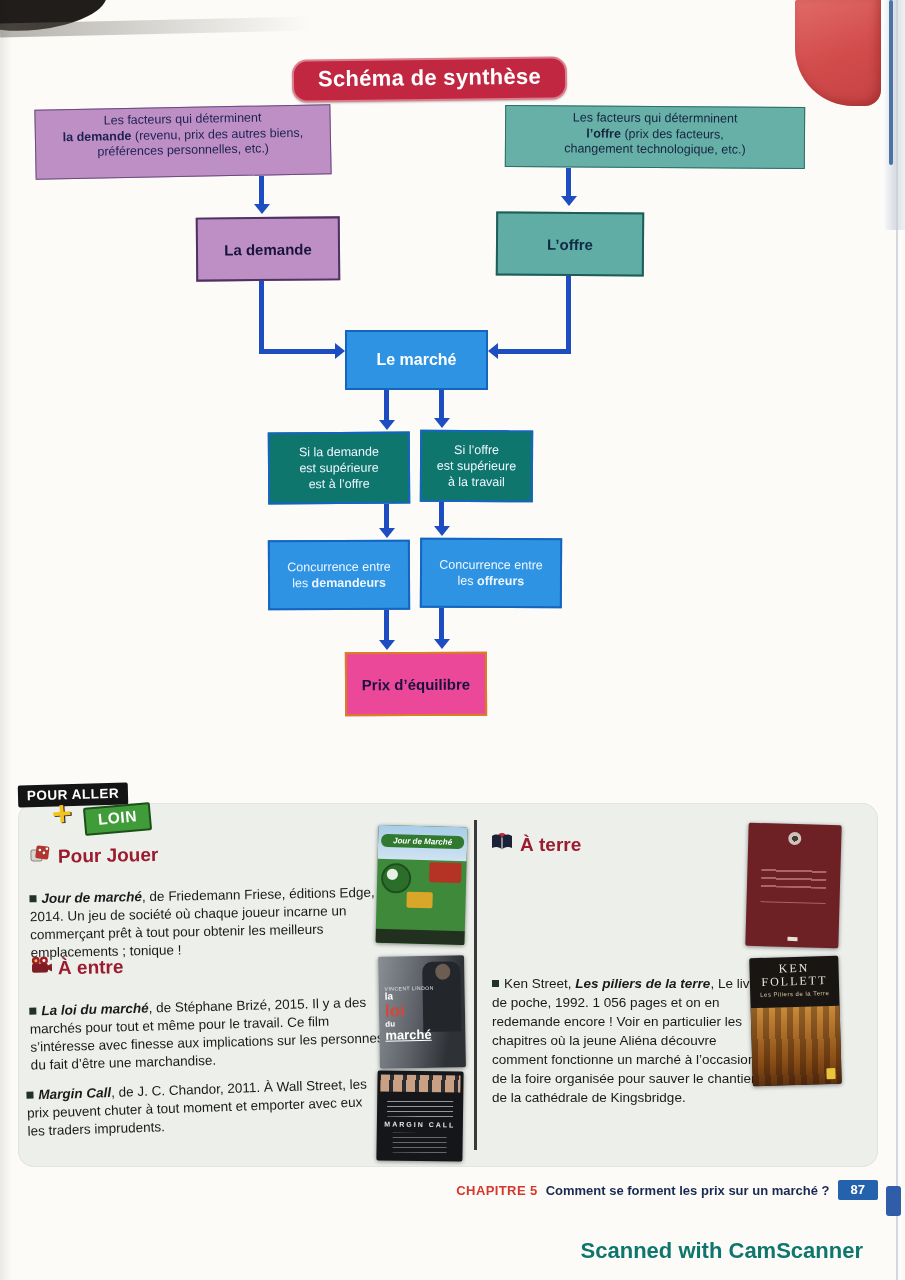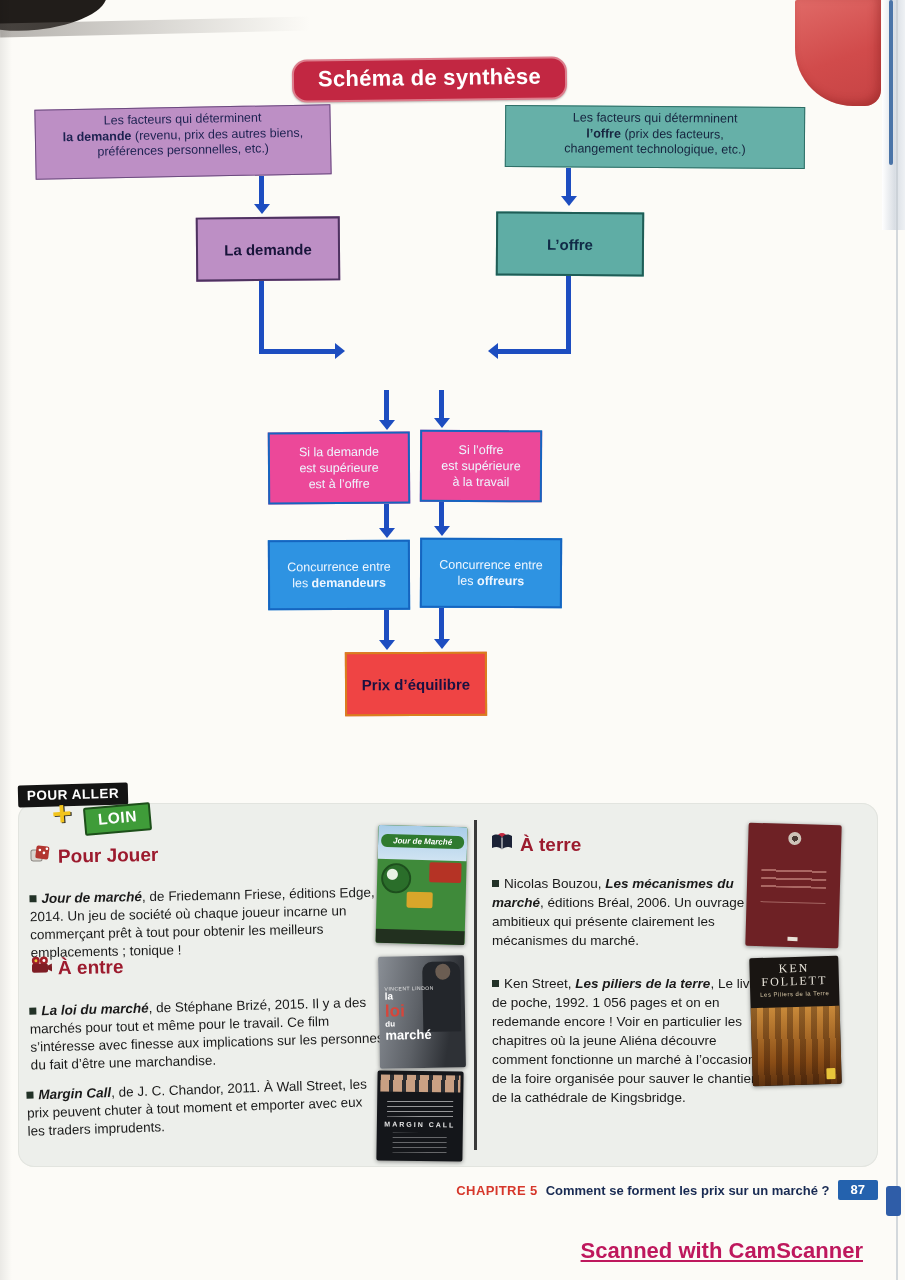--- a/index.html
+++ b/index.html
@@ -37,28 +37,28 @@
             transform:rotate(-1.1deg);font-size:12.5px;line-height:15.5px;color:#1c2150;padding:4px 8px;display:block;}
   .f-supply{left:505px;top:106px;width:300px;height:62px;background:#66b0a8;border:1px solid #2e6e66;
             transform:rotate(.4deg);font-size:12.5px;line-height:15.5px;color:#16243f;padding:4px 8px;display:block;}
   .f-demand b,.f-supply b{font-weight:bold;}
   .b-demand{left:196px;top:217px;width:144px;height:64px;background:#bd8fc5;border:2px solid #4e3260;
             transform:rotate(-.5deg);font-size:15px;font-weight:bold;color:#18143a;}
   .b-supply{left:496px;top:212px;width:148px;height:64px;background:#5fada5;border:2px solid #1f5d56;
             transform:rotate(.4deg);font-size:15px;font-weight:bold;color:#102a46;}
   .b-market{left:345px;top:330px;width:143px;height:60px;background:#2e93e2;border:2px solid #1565c0;
             font-size:16px;font-weight:bold;color:#ffffff;}
-  .b-si{background:#ec4899;border:2px solid #1565c0;color:#eef6ff;font-size:12.5px;line-height:16px;}
+  .b-si{background:#0f766e;border:2px solid #1565c0;color:#eef6ff;font-size:12.5px;line-height:16px;}
   .si-left{left:268px;top:432px;width:142px;height:72px;transform:rotate(-.4deg);}
-  .si-right{left:420px;top:430px;width:122px;height:72px;transform:rotate(.3deg);}
+  .si-right{left:420px;top:430px;width:113px;height:72px;transform:rotate(.3deg);}
   .b-conc{background:#2e93e2;border:2px solid #1565c0;color:#eef6ff;font-size:12.5px;line-height:16px;}
   .conc-left{left:268px;top:540px;width:142px;height:70px;transform:rotate(-.3deg);}
   .conc-right{left:420px;top:538px;width:142px;height:70px;transform:rotate(.3deg);}
   .conc-left b,.conc-right b{font-weight:bold;}
-  .b-prix{left:345px;top:652px;width:142px;height:64px;background:#ef4444;border:2px solid #d97f1e;
+  .b-prix{left:345px;top:652px;width:142px;height:64px;background:#ec4899;border:2px solid #d97f1e;
           font-size:15px;font-weight:bold;color:#1a1040;transform:rotate(-.3deg);}
 
   
   .vline{position:absolute;width:5px;background:#1d4dc0;}
   .hline{position:absolute;height:5px;background:#1d4dc0;}
   .head-down{position:absolute;width:0;height:0;border-left:8px solid transparent;
              border-right:8px solid transparent;border-top:10px solid #1d4dc0;}
   .head-right{position:absolute;width:0;height:0;border-top:8px solid transparent;
               border-bottom:8px solid transparent;border-left:10px solid #1d4dc0;}
   .head-left{position:absolute;width:0;height:0;border-top:8px solid transparent;
@@ -102,21 +102,21 @@
   .cj-dark{position:absolute;left:0;bottom:0;width:100%;height:14px;background:#22301f;}
   .cov-loi{left:379px;top:956px;width:86px;height:112px;transform:rotate(-1deg);
            background:linear-gradient(100deg,#8a8f96,#5d6167 45%,#2e3136 80%);}
   .cl-man{position:absolute;right:4px;top:6px;width:38px;height:70px;background:#23262b;border-radius:10px 10px 0 0;}
   .cl-head{position:absolute;right:14px;top:8px;width:15px;height:16px;background:#6b5d52;border-radius:50%;}
   .cl-text{position:absolute;left:6px;top:30px;color:#fff;line-height:1.05;}
   .cl-actor{font-size:5px;letter-spacing:.5px;color:#e3e3e3;display:block;}
   .cl-la{font-size:10px;font-weight:bold;display:block;}
   .cl-loi{font-size:17px;font-weight:bold;color:#d8453a;display:block;}
   .cl-du{font-size:8px;font-weight:bold;display:block;}
-  .cl-marche{font-size:13px;font-weight:bold;display:block;}
+  .cl-marche{font-size:13px;font-weight:bold;display:block;text-decoration:underline;}
   .cov-margin{left:377px;top:1071px;width:86px;height:90px;background:#14161a;transform:rotate(.8deg);}
   .cm-heads{position:absolute;left:3px;top:4px;width:80px;height:17px;
             background:repeating-linear-gradient(90deg,#c9a083 0 9px,#2a2c30 9px 13px);}
   .cm-lines{position:absolute;left:10px;top:28px;width:66px;height:18px;
             background:repeating-linear-gradient(0deg,rgba(255,255,255,.55) 0 1px,transparent 1px 5px);}
   .cm-title{position:absolute;left:0;top:50px;width:100%;text-align:center;color:#e8e8e8;
             font-size:7px;font-weight:bold;letter-spacing:2px;}
   .cm-lines2{position:absolute;left:16px;top:62px;width:54px;height:20px;
              background:repeating-linear-gradient(0deg,rgba(255,255,255,.35) 0 1px,transparent 1px 5px);}
   .cov-mecan{left:747px;top:824px;width:93px;height:123px;background:#6e2125;transform:rotate(1.6deg);}
@@ -134,21 +134,21 @@
              background:repeating-linear-gradient(90deg,rgba(40,16,4,.35) 0 6px,rgba(0,0,0,0) 6px 12px),
              linear-gradient(#c98a3a,#8a4d16 70%,#5d3210);}
   .cf-logo{position:absolute;right:6px;bottom:5px;width:9px;height:11px;background:#e8c53a;border-radius:1px;}
 
   
   .footer{position:absolute;left:430px;top:1180px;width:448px;display:flex;justify-content:flex-end;
           align-items:center;gap:8px;}
   .chap-label{color:#d6372b;font-weight:bold;font-size:13px;letter-spacing:.4px;}
   .chap-title{color:#182a52;font-weight:bold;font-size:13px;}
   .page-num{background:#2462ae;color:#fff;font-weight:bold;font-size:13px;padding:2px 13px 3px;border-radius:2px;}
-  .watermark{position:absolute;right:42px;top:1238px;font-size:22px;font-weight:bold;color:#be185d;text-decoration:underline;}
+  .watermark{position:absolute;right:42px;top:1238px;font-size:22px;font-weight:bold;color:#0f766e;}
 </style>
 </head>
 <body>
 
 <div class="page">
 
   <div class="corner-blob"></div>
   <div class="corner-band"></div>
   <div class="left-shadow"></div>
   <div class="edge-col"></div>
@@ -180,20 +180,23 @@
     <span>L’offre</span>
   </div>
 
   <div class="vline" style="left:259px;top:281px;height:73px;"></div>
   <div class="hline" style="left:259px;top:349px;width:76px;"></div>
   <div class="head-right" style="left:335px;top:343px;"></div>
   <div class="vline" style="left:566px;top:276px;height:78px;"></div>
   <div class="hline" style="left:498px;top:349px;width:73px;"></div>
   <div class="head-left" style="left:488px;top:343px;"></div>
 
+  <div class="dbox b-market">
+    <span>Le marché</span>
+  </div>
 
   <div class="vline" style="left:384px;top:390px;height:32px;"></div>
   <div class="head-down" style="left:379px;top:420px;"></div>
   <div class="vline" style="left:439px;top:390px;height:30px;"></div>
   <div class="head-down" style="left:434px;top:418px;"></div>
 
   <div class="dbox b-si si-left">
     <span class="blk">Si la demande</span>
     <span class="blk">est supérieure</span>
     <span class="blk">est à l’offre</span>
@@ -267,23 +270,20 @@
   <div class="divider"></div>
 
   <div class="sec-head h-lire">
     <span><svg width="24" height="20" viewBox="0 0 24 20">
           <circle cx="12" cy="6" r="5" fill="#c0273f"></circle>
           <path d="M2 4 C6 1.5 10 2.5 12 5.5 C14 2.5 18 1.5 22 4 L22 16 C18 14 14 15 12 17.5 C10 15 6 14 2 16 Z" fill="#1b2236"></path>
           <path d="M12 5.5 L12 17.5" stroke="#fcfbf7" stroke-width="1"></path>
         </svg></span>
     <span>À terre</span>
   </div>
-  <p class="para p-lire1">
-    <span class="bullet"></span><span>Nicolas Bouzou, </span><b class="ttl">Les mécanismes du marché</b><span>, éditions Bréal, 2006. Un ouvrage ambitieux qui présente clairement les mécanismes du marché.</span>
-  </p>
   <p class="para p-lire2">
     <span class="bullet"></span><span>Ken Street, </span><b class="ttl">Les piliers de la terre</b><span>, Le livre de poche, 1992. 1 056 pages et on en redemande encore ! Voir en particulier les chapitres où la jeune Aliéna découvre comment fonctionne un marché à l’occasion de la foire organisée pour sauver le chantier de la cathédrale de Kingsbridge.</span>
   </p>
 
   <div class="cover cov-jour">
     <div class="cj-sky"></div>
     <div class="cj-banner">Jour de Marché</div>
     <div class="cj-ball"></div>
     <div class="cj-red"></div>
     <div class="cj-yellow"></div>

